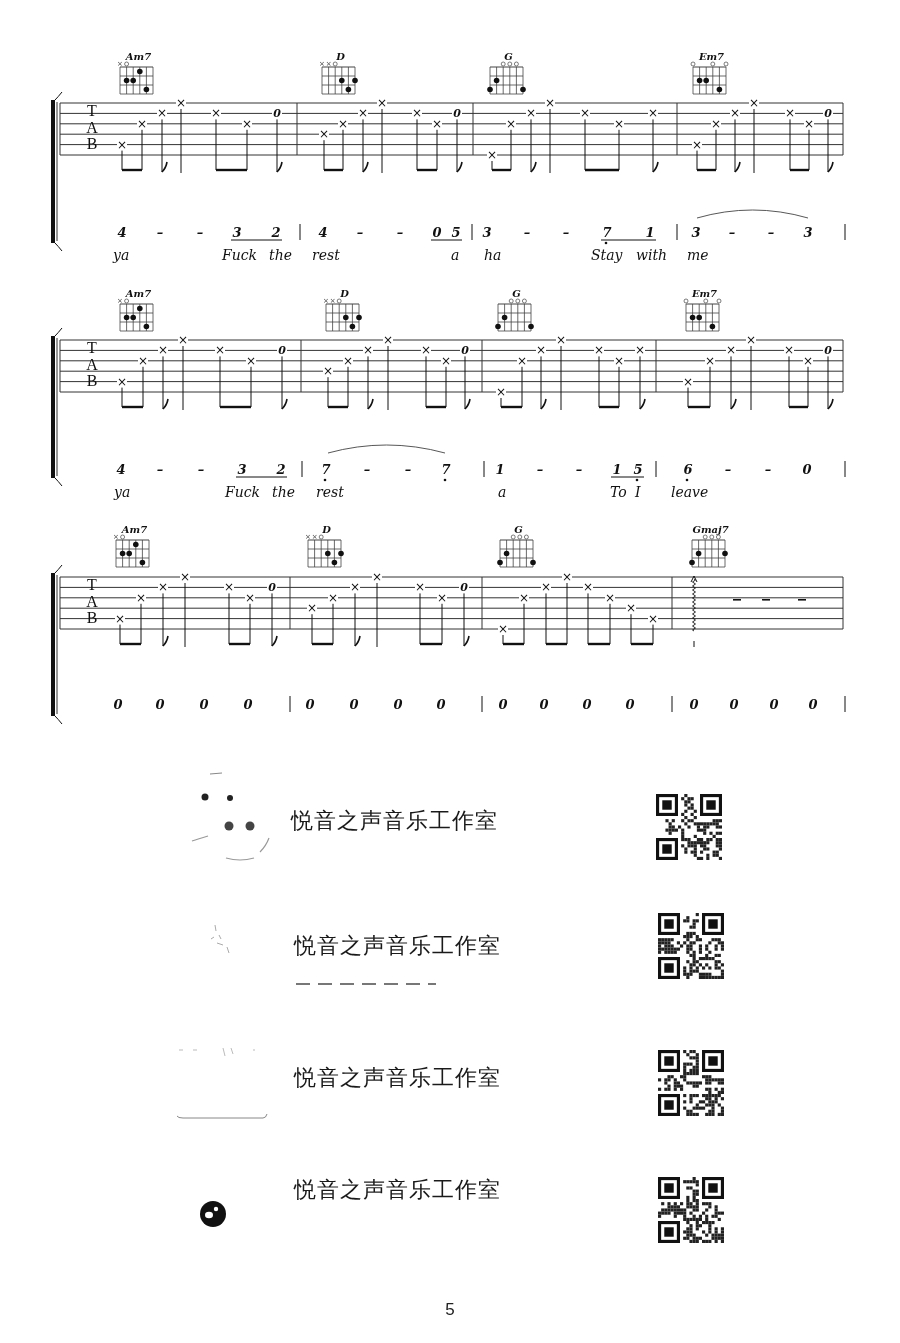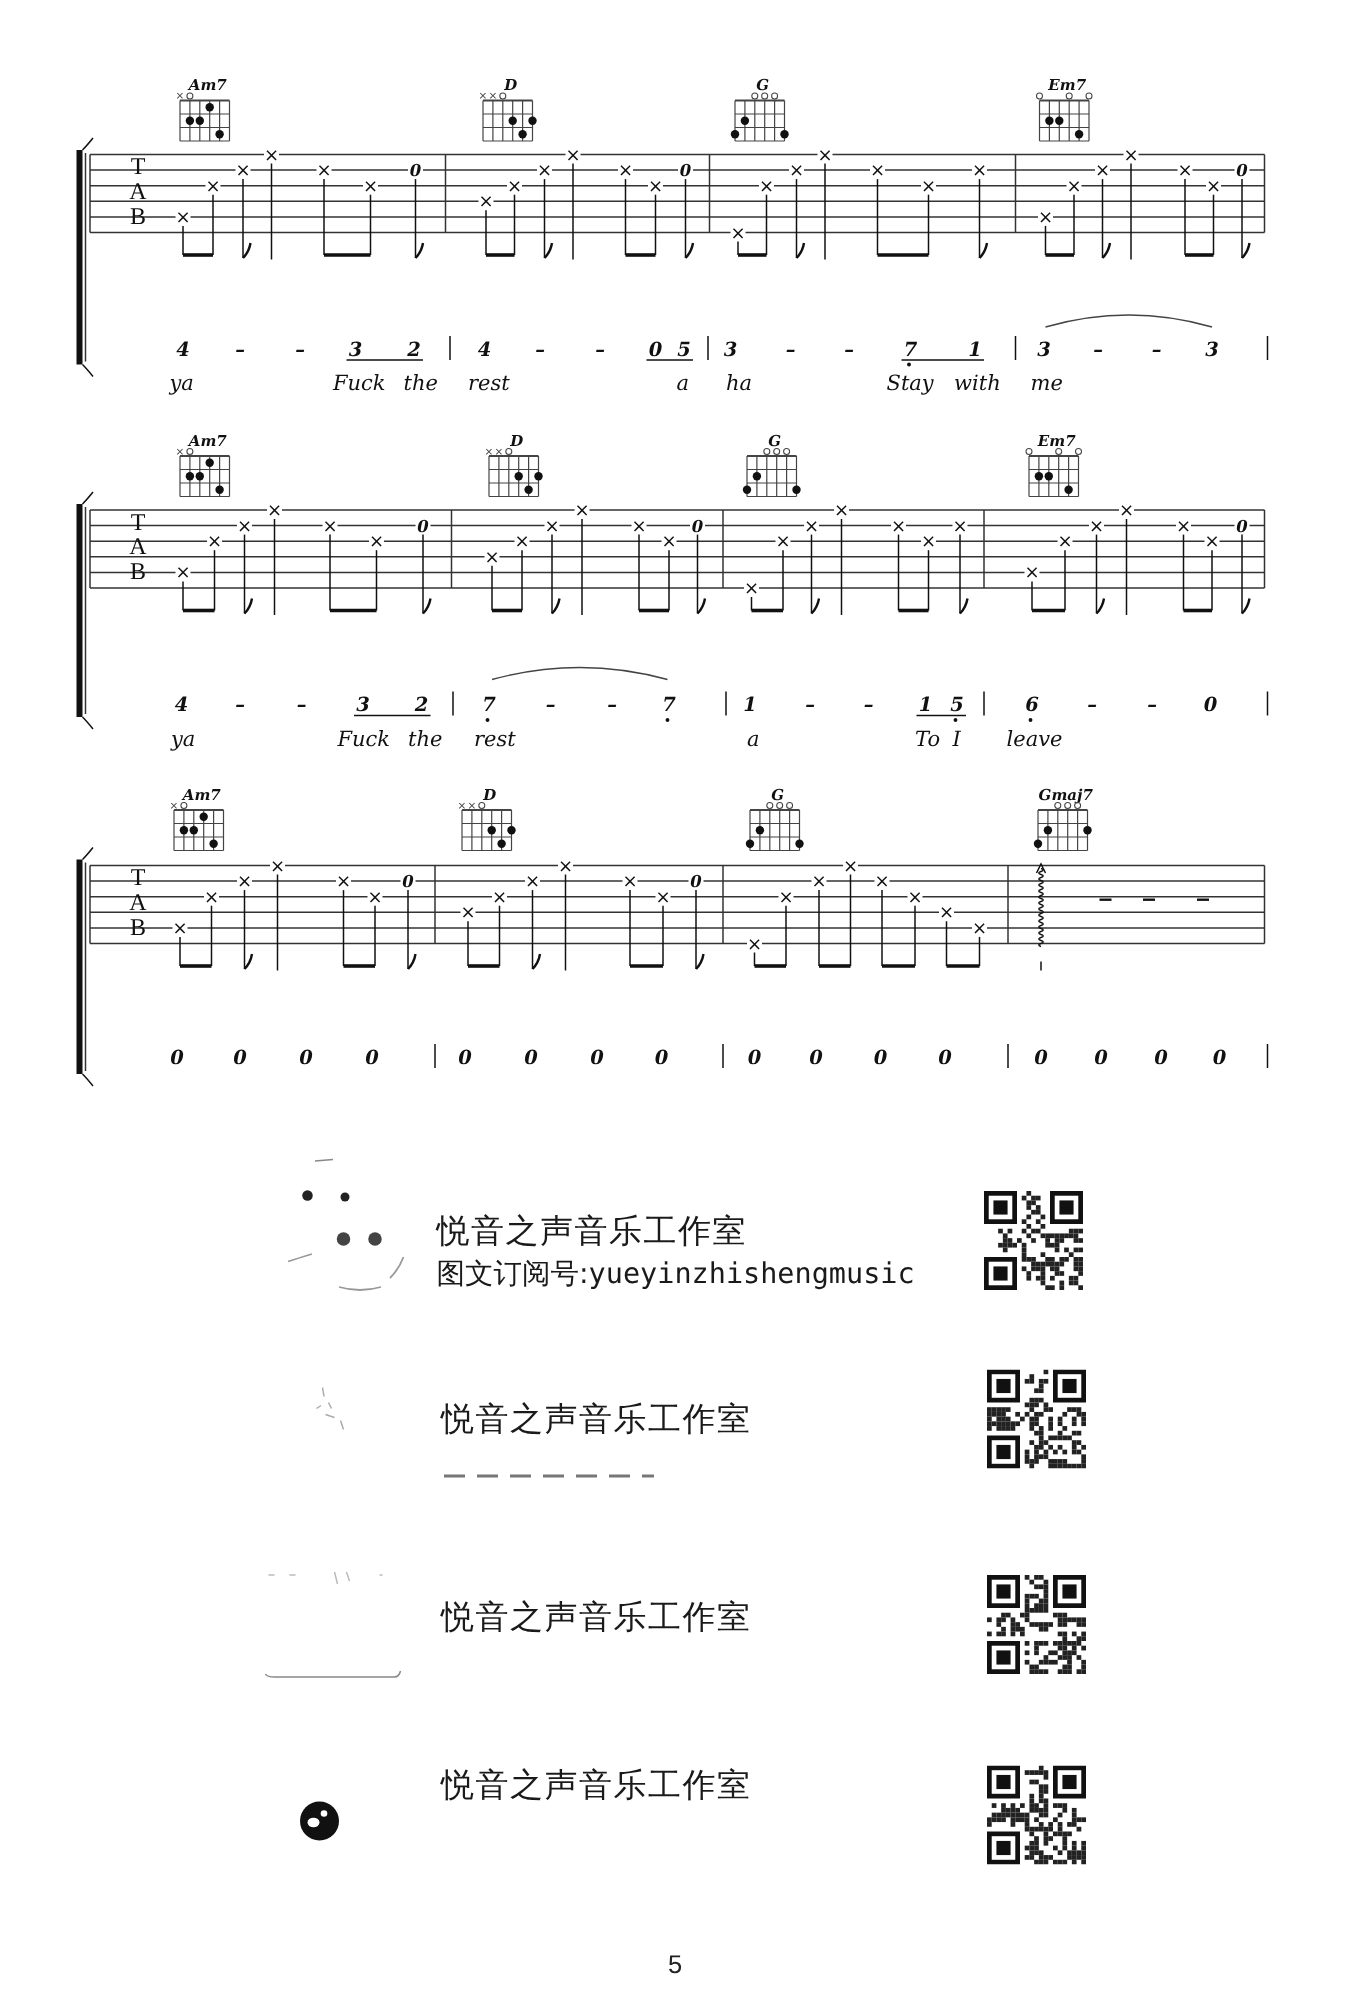--- a/index.html
+++ b/index.html
@@ -703,23 +703,20 @@
       <path d="M32 4 L44 3" stroke="#888" stroke-width="1" fill="none"></path>
       <circle cx="27" cy="27" r="3.5" fill="#222"></circle>
       <circle cx="52" cy="28" r="3" fill="#222"></circle>
       <circle cx="51" cy="56" r="4.5" fill="#444"></circle>
       <circle cx="72" cy="56" r="4.5" fill="#444"></circle>
       <path d="M14 71 Q20 69 30 66" stroke="#999" stroke-width="1.2" fill="none"></path>
       <path d="M48 88 Q62 92 76 88" stroke="#999" stroke-width="1.2" fill="none"></path>
       <path d="M82 82 Q88 76 91 68" stroke="#999" stroke-width="1.2" fill="none"></path>
     </svg>
     <div class="brand-title" style="left:291px;top:36px;">悦音之声音乐工作室</div>
-    <div class="brand-sub" style="left:291px;top:66px;">
-      <span class="cjk">图文订阅号:</span><span>yueyinzhishengmusic</span>
-    </div>
     <svg class="qr" style="left:656px;top:24px;" viewBox="0 0 21 21">
         <rect x="0" y="0" width="21" height="21" fill="#fff"></rect>
         <rect x="9" y="0" width="1" height="1" fill="#222"></rect>
         <rect x="8" y="1" width="1" height="1" fill="#222"></rect>
         <rect x="10" y="1" width="1" height="1" fill="#222"></rect>
         <rect x="11" y="1" width="1" height="1" fill="#222"></rect>
         <rect x="9" y="2" width="1" height="1" fill="#222"></rect>
         <rect x="10" y="2" width="1" height="1" fill="#222"></rect>
         <rect x="9" y="3" width="1" height="1" fill="#222"></rect>
         <rect x="11" y="3" width="1" height="1" fill="#222"></rect>

